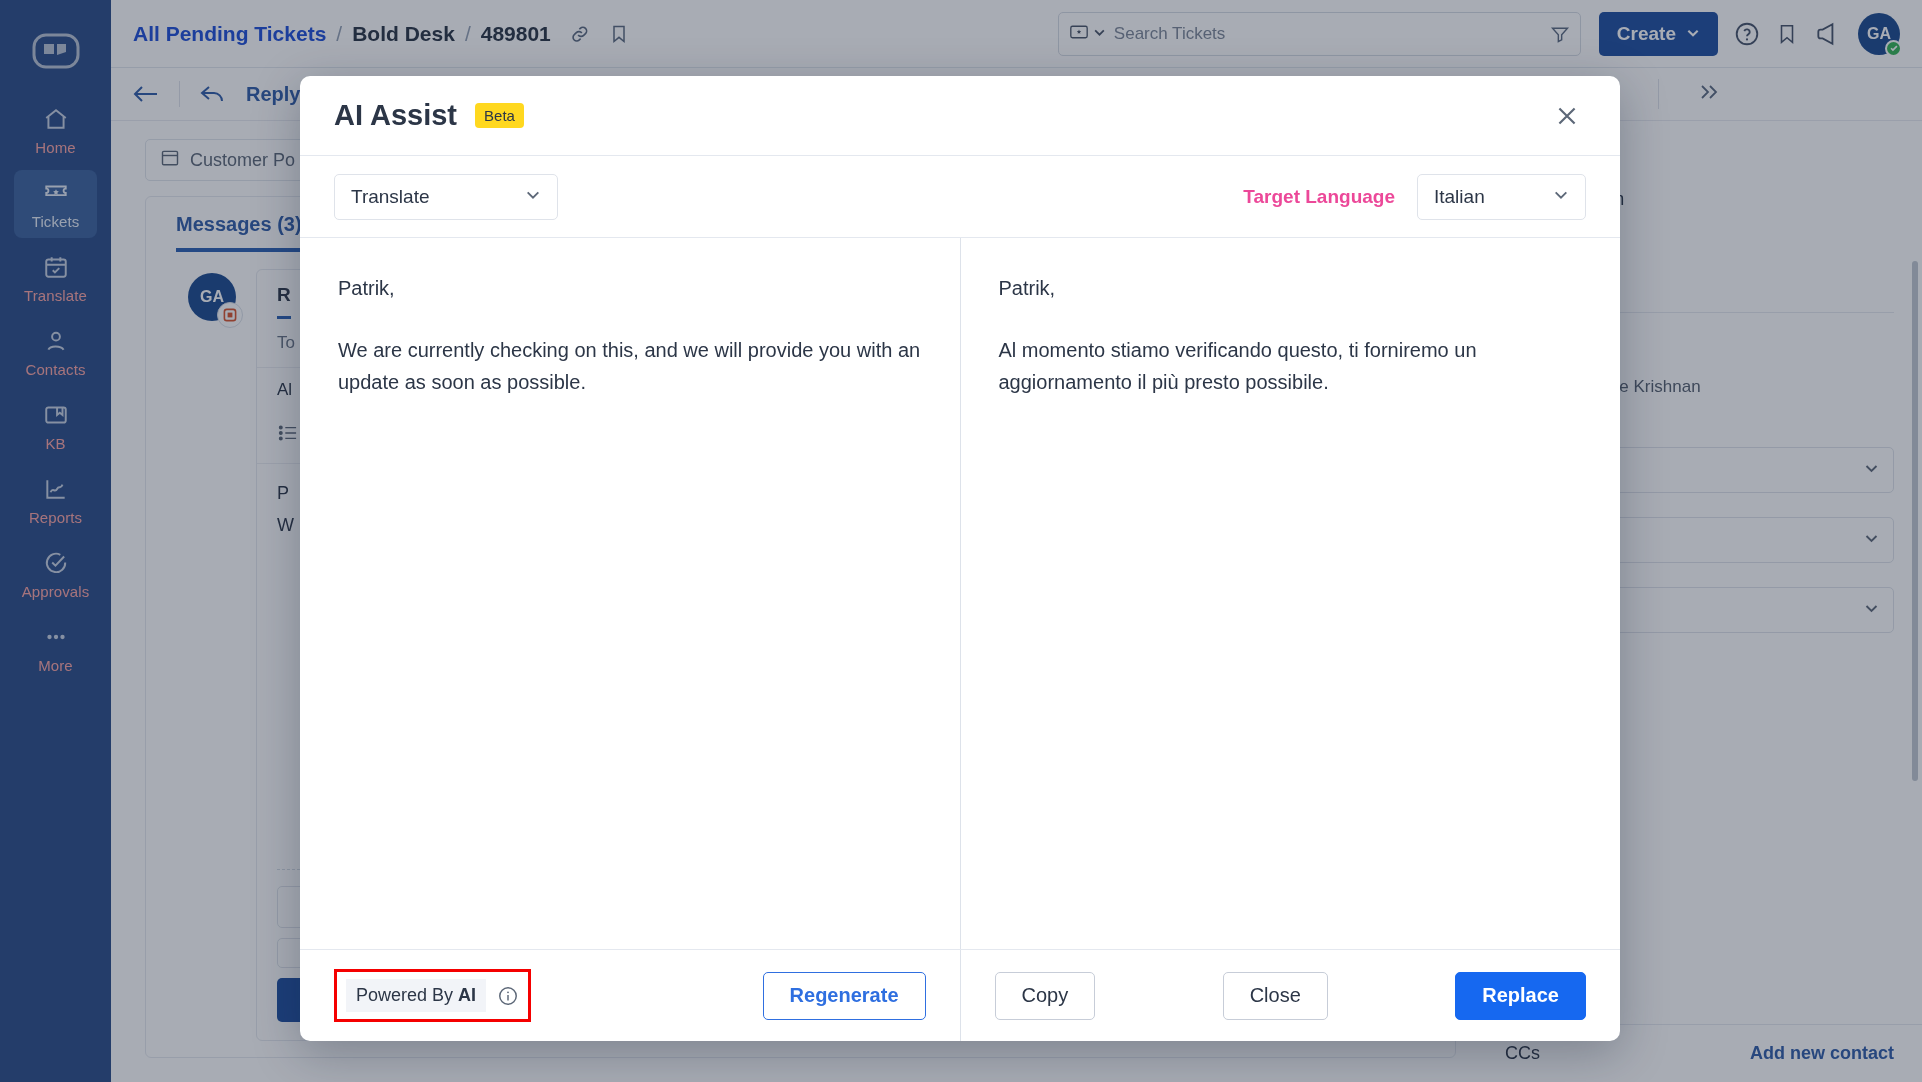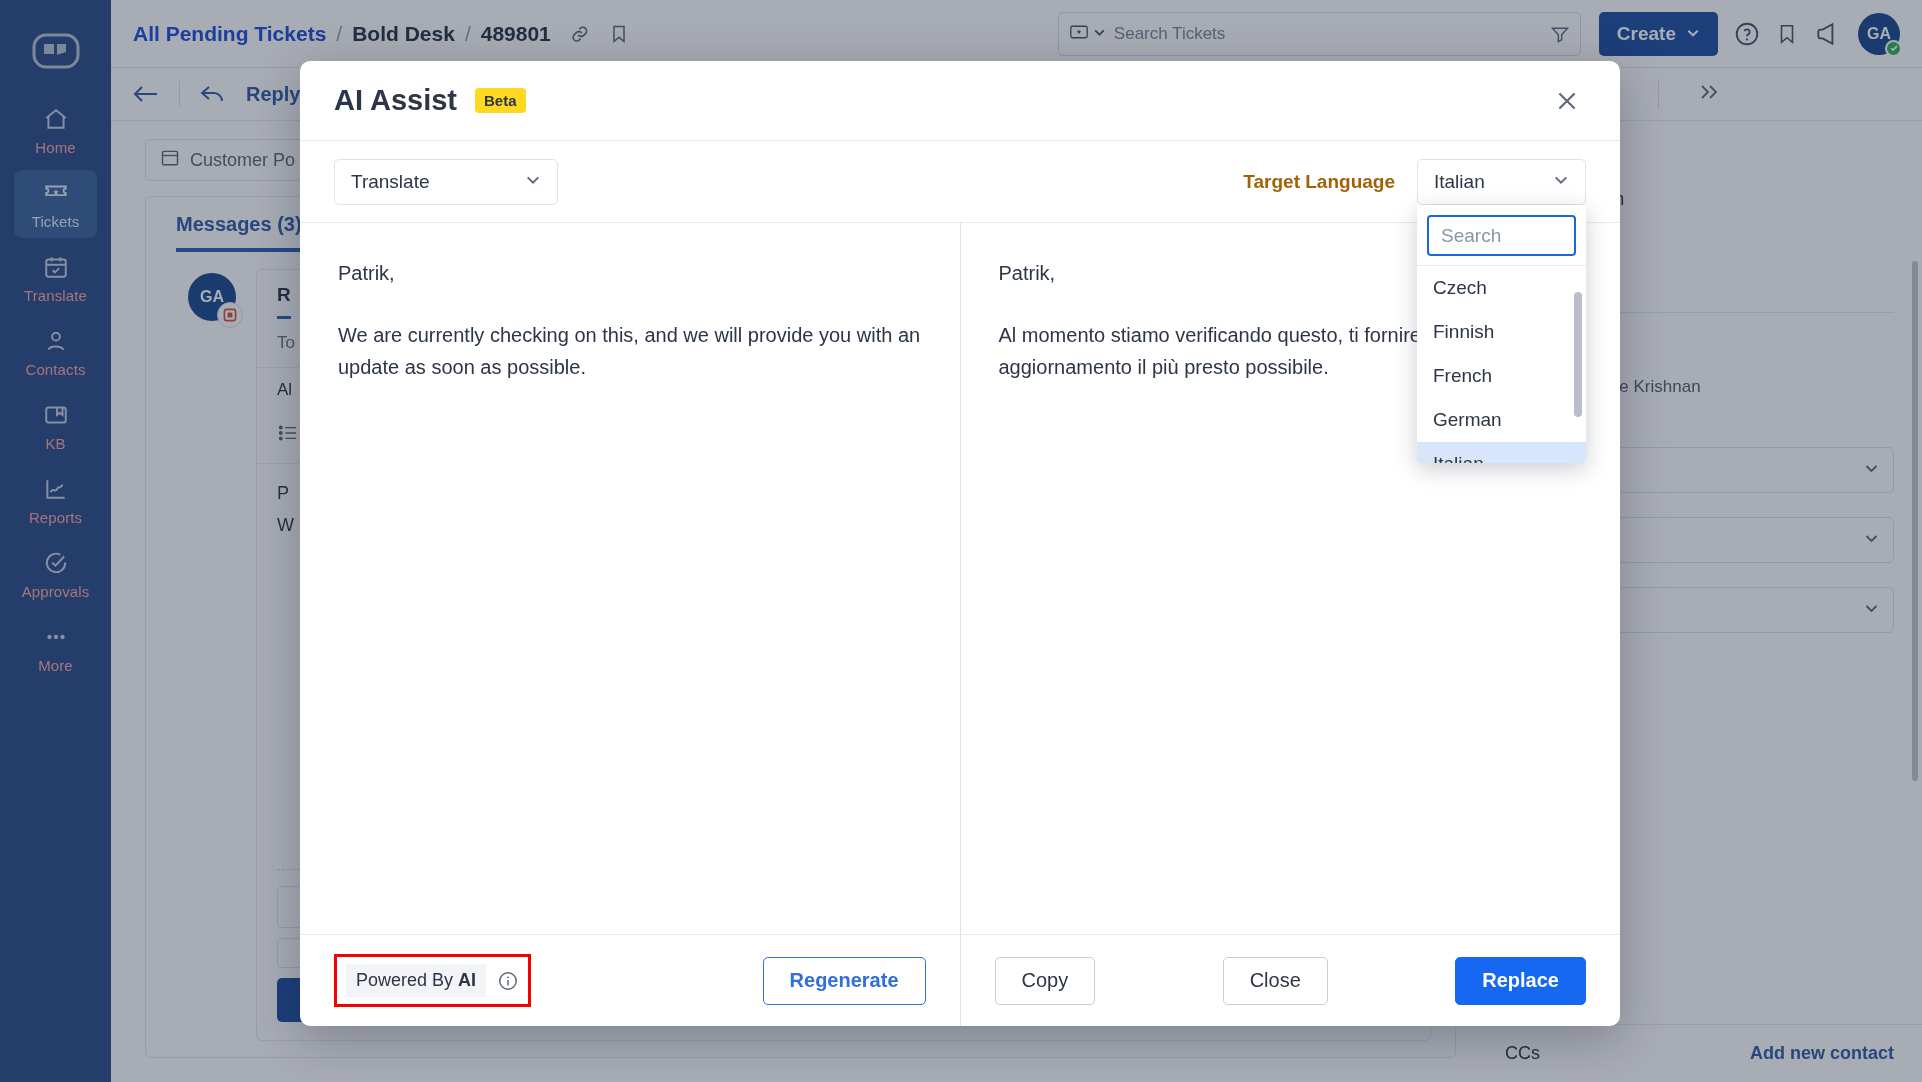--- a/index.html
+++ b/index.html
@@ -137,46 +137,46 @@
   .d-footer {
     position:absolute; left:0; right:0; bottom:0; height:58px; border-top:1px solid #e6e9ef;
     display:flex; align-items:center; justify-content:space-between; padding: 0 28px;
   }
   .d-footer .k { font-size:18px;color:#2c3647; }
   .d-footer .a { font-size:18px;color:#2f5ca8;font-weight:700;cursor:pointer; }
   .scroll-rail { position:absolute; right:4px; top:140px; width:6px; height:520px; background:#c2c8d2; border-radius:3px; }
 
   
   .modal {
-    position: absolute; left: 300px; top: 61px; width: 1320px; height: 965px;
+    position: absolute; left: 300px; top: 76px; width: 1320px; height: 965px;
     background: #fff; border-radius: 10px; z-index: 100;
     box-shadow: 0 12px 48px rgba(15,25,45,.28);
     display: flex; flex-direction: column;
   }
   .m-head {
     height: 80px; display: flex; align-items: center; padding: 0 34px;
     border-bottom: 1px solid #e4e8ef;
   }
   .m-title { font-size: 29px; font-weight: 700; color: #2c3647; }
   .m-beta {
-    margin-left: 18px; background: #ffd81f; color: #2c3647; font-size: 15px; font-weight: 700;
+    margin-left: 18px; background: #ffd81f; color: #2c3647; font-size: 15px; font-weight: 400;
     border-radius: 4px; padding: 4px 9px;
   }
   .m-close { margin-left: auto; color: #5d6878; cursor: pointer; display: flex; padding: 6px; }
 
   .m-controls {
     height: 82px; display: flex; align-items: center; padding: 0 34px;
     border-bottom: 1px solid #e4e8ef; position: relative;
   }
   .sel-action {
     width: 224px; height: 46px; border: 1px solid #dfe3ea; border-radius: 5px;
     display: flex; align-items: center; justify-content: space-between; padding: 0 16px;
     font-size: 19px; color: #2c3647; cursor: pointer; background:#fff;
   }
-  .tl-label { margin-left: auto; font-size: 19px; font-weight: 700; color: #a16207; }
+  .tl-label { margin-left: auto; font-size: 19px; font-weight: 700; color: #ec4899; }
   .sel-lang {
     margin-left: 22px; width: 169px; height: 46px; border: 1px solid #dfe3ea; border-radius: 5px;
     display: flex; align-items: center; justify-content: space-between; padding: 0 16px;
     font-size: 19px; color: #2c3647; cursor: pointer; background:#fff; position: relative; z-index: 3;
   }
 
   
   .dropdown {
     position: absolute; right: 34px; top: 64px; width: 169px; height: 258px;
     background: #fff; border-radius: 3px; box-shadow: 0 6px 22px rgba(20,30,50,.22);
@@ -541,34 +541,20 @@
       <span class="tl-label">Target Language</span>
       <div class="sel-lang">
         <span>Italian</span>
         <span>
           <svg width="16" height="16" viewBox="0 0 12 12" fill="none" stroke="#5d6878" stroke-width="1.4">
               <path d="M2 4l4 4 4-4"></path>
             </svg>
         </span>
       </div>
 
-      <div class="dropdown">
-        <div class="dd-search-wrap">
-          <input class="dd-search" placeholder="Search" style="">
-        </div>
-        <div class="dd-list">
-          <div class="dd-item">Czech</div>
-          <div class="dd-item">Finnish</div>
-          <div class="dd-item">French</div>
-          <div class="dd-item">German</div>
-          <div class="dd-item sel">Italian</div>
-
-          <div class="dd-rail"></div>
-        </div>
-      </div>
     </div>
 
     <div class="m-body">
       <div class="pane left">
         <p>Patrik,</p>
         <p>We are currently checking on this, and we will provide you with an update as soon as possible.</p>
       </div>
       <div class="pane right">
         <p>Patrik,</p>
         <p>Al momento stiamo verificando questo, ti forniremo un aggiornamento il più presto possibile.</p>

